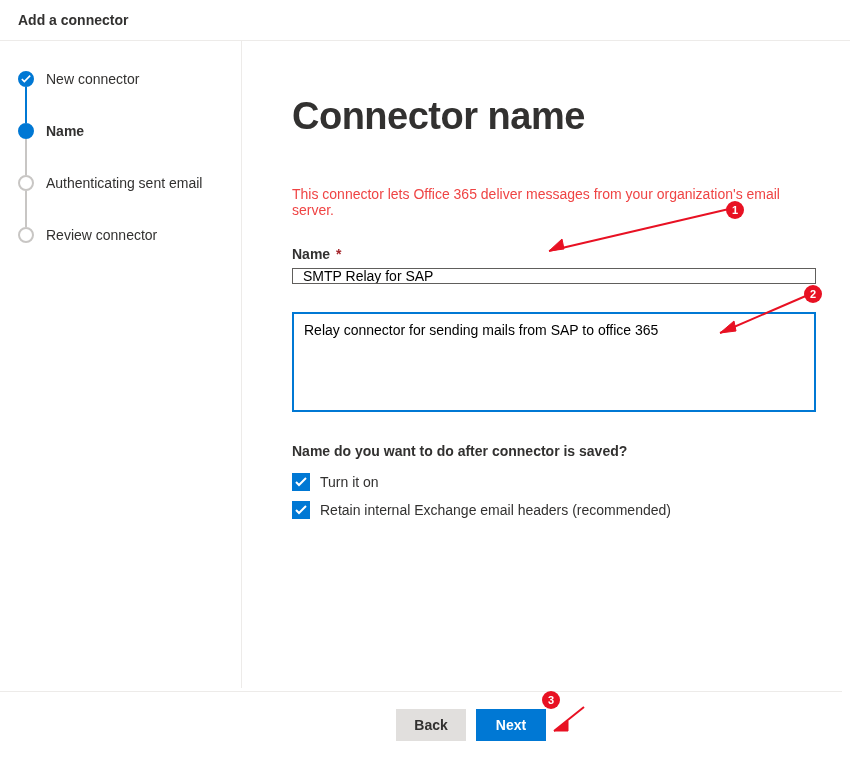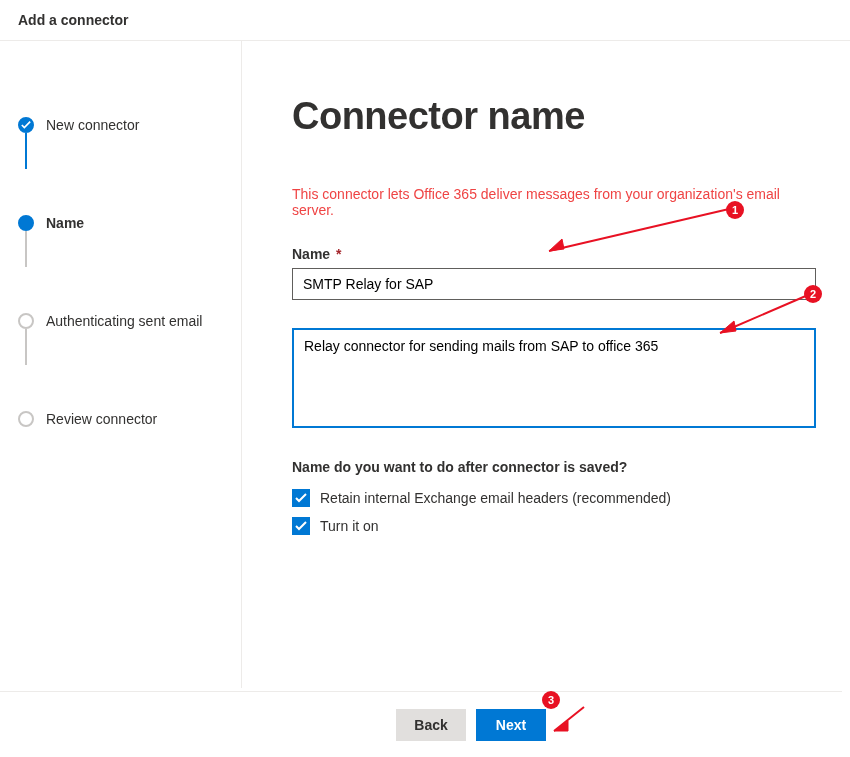--- a/index.html
+++ b/index.html
@@ -28,21 +28,20 @@
     .stepper {
       width: 242px;
       padding: 30px 18px 0 18px;
       border-right: 1px solid #edebe9;
       flex-shrink: 0;
     }
     .step {
       display: flex;
       align-items: flex-start;
       position: relative;
-      margin-top: 46px;
     }
     .step-line {
       position: absolute;
       left: 7px;
       top: 16px;
       width: 2px;
       height: 36px;
       background: #c8c6c4;
     }
     .step-line.active {
@@ -96,21 +95,21 @@
     }
     .field-label {
       font-size: 14px;
       font-weight: 600;
       margin-bottom: 6px;
       display: block;
     }
     .req-star { color: #a4262c; margin-left: 2px; }
     .text-input {
       width: 524px;
-      height: 32px;
+      height: 16px;
       border: 1px solid #605e5c;
       padding: 0 10px;
       font-family: inherit;
       font-size: 14px;
       outline: none;
     }
     .text-area {
       width: 524px;
       height: 100px;
       border: 2px solid #0078d4;
@@ -249,29 +248,29 @@
     </div>
 
     <div>
       <div class="sub-question">Name do you want to do after connector is saved?</div>
       <div class="check-row">
         <div class="checkbox">
           <svg viewBox="0 0 12 10">
               <path d="M1 5 L4 8 L11 1" stroke="#fff" stroke-width="2" fill="none"></path>
             </svg>
         </div>
-        <span class="check-label">Retain internal Exchange email headers (recommended)</span>
+        <span class="check-label">Turn it on</span>
       </div>
       <div class="check-row">
         <div class="checkbox">
           <svg viewBox="0 0 12 10">
               <path d="M1 5 L4 8 L11 1" stroke="#fff" stroke-width="2" fill="none"></path>
             </svg>
         </div>
-        <span class="check-label">Turn it on</span>
+        <span class="check-label">Retain internal Exchange email headers (recommended)</span>
       </div>
     </div>
 
     <div class="anno" style="left:292px; top:160px; width:210px; height:60px;">
       <svg width="210" height="60">
         <line x1="195" y1="8" x2="15" y2="50" stroke-width="2"></line>
         <polygon points="15,50 28,38 30,48"></polygon>
       </svg>
       <div class="anno-badge" style="left:192px; top:0;">1</div>
     </div>

